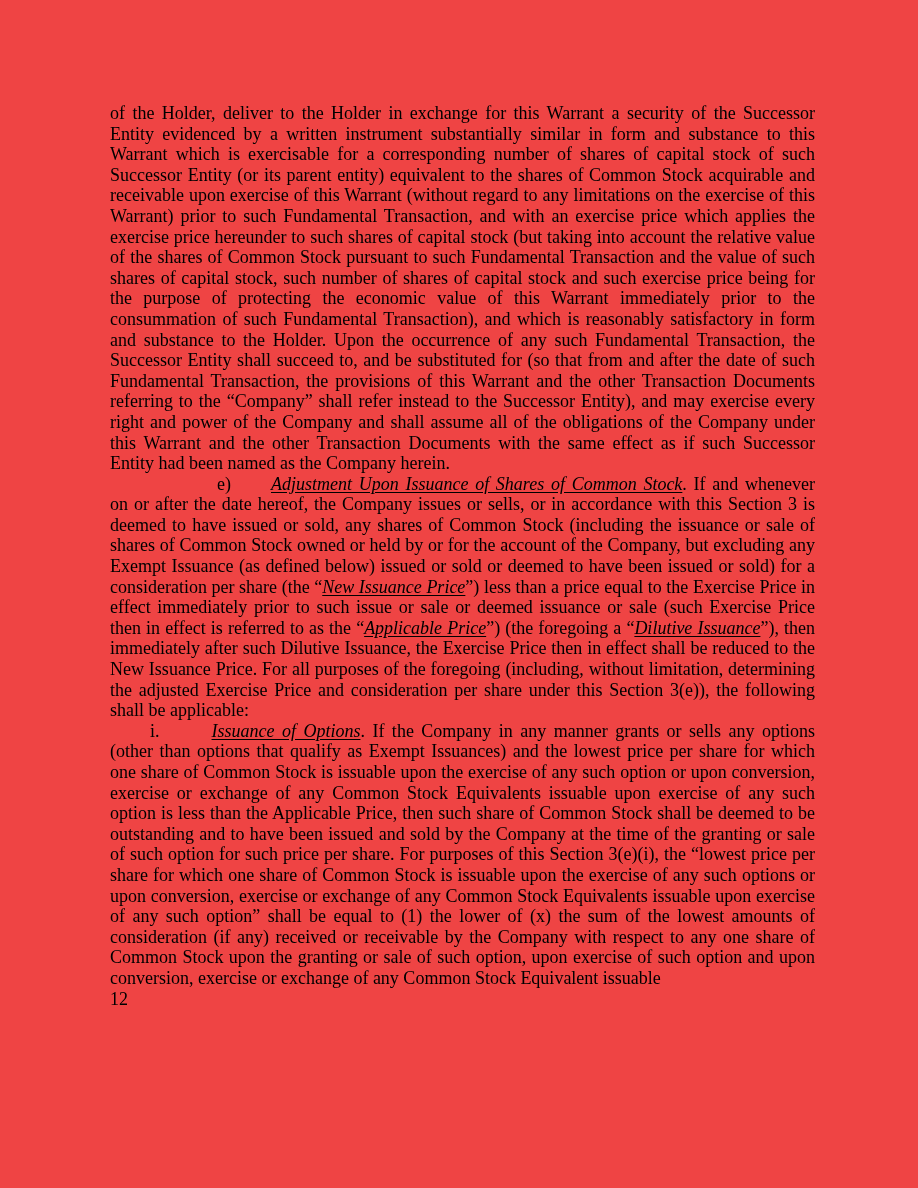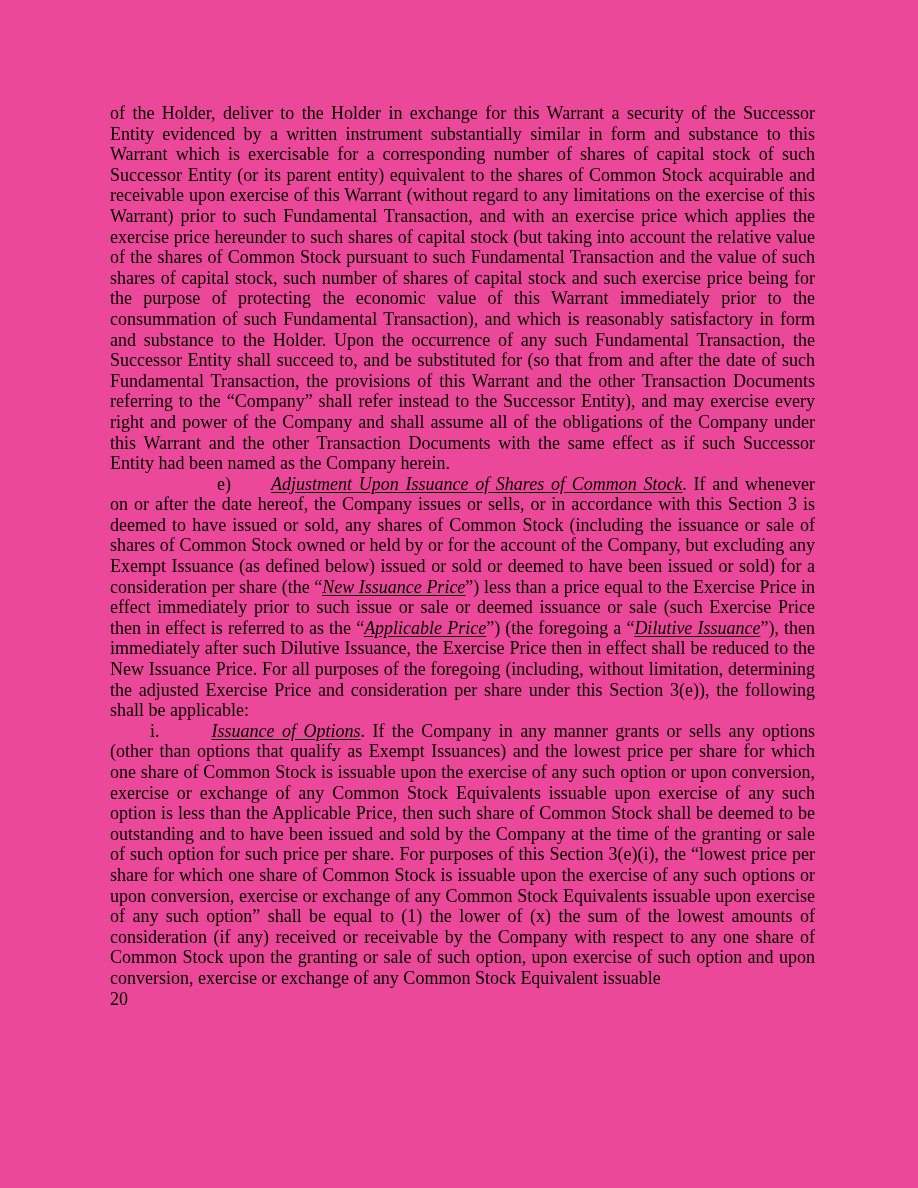--- a/index.html
+++ b/index.html
@@ -12,21 +12,21 @@
     height: 1188px;
     overflow: hidden;
     font-family: "Liberation Serif", "DejaVu Serif", serif;
     color: #000000;
   }
   .page {
     box-sizing: border-box;
     width: 918px;
     height: 1188px;
     padding: 103px 103px 0 110px;
-    background: #ec4899;
+    background: #ef4444;
   }
   .page p {
     margin: 0;
     font-size: 18px;
     line-height: 20.6px;
     text-align: justify;
   }
   .par-e {
     margin-top: 20.6px;
     text-indent: 107px;
@@ -59,15 +59,15 @@
 <body>
 
 <div class="page">
 
   <p class="par-body">of the Holder, deliver to the Holder in exchange for this Warrant a security of the Successor Entity evidenced by a written instrument substantially similar in form and substance to this Warrant which is exercisable for a corresponding number of shares of capital stock of such Successor Entity (or its parent entity) equivalent to the shares of Common Stock acquirable and receivable upon exercise of this Warrant (without regard to any limitations on the exercise of this Warrant) prior to such Fundamental Transaction, and with an exercise price which applies the exercise price hereunder to such shares of capital stock (but taking into account the relative value of the shares of Common Stock pursuant to such Fundamental Transaction and the value of such shares of capital stock, such number of shares of capital stock and such exercise price being for the purpose of protecting the economic value of this Warrant immediately prior to the consummation of such Fundamental Transaction), and which is reasonably satisfactory in form and substance to the Holder.  Upon the occurrence of any such Fundamental Transaction, the Successor Entity shall succeed to, and be substituted for (so that from and after the date of such Fundamental Transaction, the provisions of this Warrant and the other Transaction Documents referring to the “Company” shall refer instead to the Successor Entity), and may exercise every right and power of the Company and shall assume all of the obligations of the Company under this Warrant and the other Transaction Documents with the same effect as if such Successor Entity had been named as the Company herein.</p>
 
   <p class="par-e"><span>e)</span><span class="tab-e"></span><span class="u">Adjustment Upon Issuance of Shares of Common Stock</span><span>.  If and whenever on or after the date hereof, the Company issues or sells, or in accordance with this Section 3 is deemed to have issued or sold, any shares of Common Stock (including the issuance or sale of shares of Common Stock owned or held by or for the account of the Company, but excluding any Exempt Issuance (as defined below) issued or sold or deemed to have been issued or sold) for a consideration per share (the “</span><span class="u">New Issuance Price</span><span>”) less than a price equal to the Exercise Price in effect immediately prior to such issue or sale or deemed issuance or sale (such Exercise Price then in effect is referred to as the “</span><span class="u">Applicable Price</span><span>”) (the foregoing a “</span><span class="u">Dilutive Issuance</span><span>”), then immediately after such Dilutive Issuance, the Exercise Price then in effect shall be reduced to the New Issuance Price.  For all purposes of the foregoing (including, without limitation, determining the adjusted Exercise Price and consideration per share under this Section 3(e)), the following shall be applicable:</span></p>
 
   <p class="par-i"><span>i.</span><span class="tab-i"></span><span class="u">Issuance of Options</span><span>.  If the Company in any manner grants or sells any options (other than options that qualify as Exempt Issuances) and the lowest price per share for which one share of Common Stock is issuable upon the exercise of any such option or upon conversion, exercise or exchange of any Common Stock Equivalents issuable upon exercise of any such option is less than the Applicable Price, then such share of Common Stock shall be deemed to be outstanding and to have been issued and sold by the Company at the time of the granting or sale of such option for such price per share.  For purposes of this Section 3(e)(i), the “lowest price per share for which one share of Common Stock is issuable upon the exercise of any such options or upon conversion, exercise or exchange of any Common Stock Equivalents issuable upon exercise of any such option” shall be equal to (1) the lower of (x) the sum of the lowest amounts of consideration (if any) received or receivable by the Company with respect to any one share of Common Stock upon the granting or sale of such option, upon exercise of such option and upon conversion, exercise or exchange of any Common Stock Equivalent issuable</span></p>
 
-  <p class="page-number">20</p>
+  <p class="page-number">12</p>
 
 </div>
 
 </body></html>

